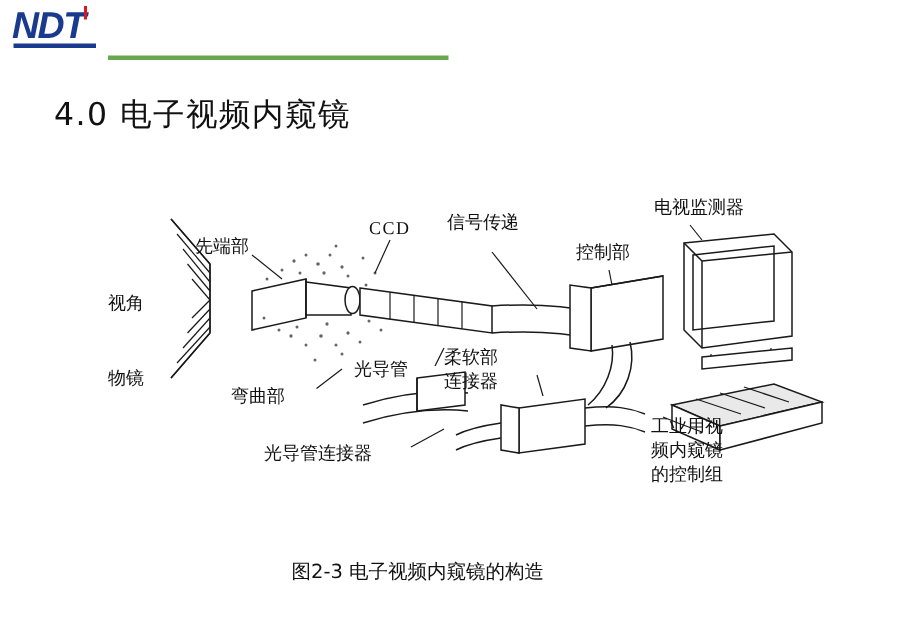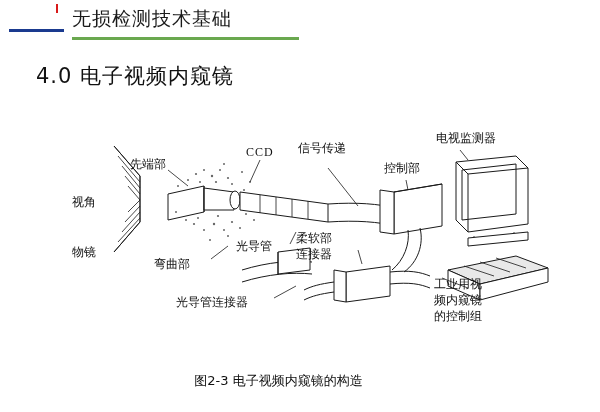--- a/index.html
+++ b/index.html
@@ -111,23 +111,23 @@
     stroke-width: 0.8;
     fill: none;
   }
   .fillwhite { fill: #ffffff; }
   .fillgray { fill: #e9e9e9; }
 </style>
 </head>
 <body>
 
 <div class="header">
+  <div class="logo">NDT</div>
   <div class="logo-underline"></div>
   <div class="logo-tick"></div>
-  <div class="header-title">无损检测技术基础</div>
   <div class="header-rule"></div>
 </div>
 
 <div class="section-title">4.0  电子视频内窥镜</div>
 
 <div class="figure-wrap">
 <svg class="figure-svg" width="544" height="240" viewBox="0 0 544 240" xmlns="http://www.w3.org/2000/svg">
 
   <g>
     <path class="ln" d="M86 26 L112 56 L112 102 L86 132"></path>

